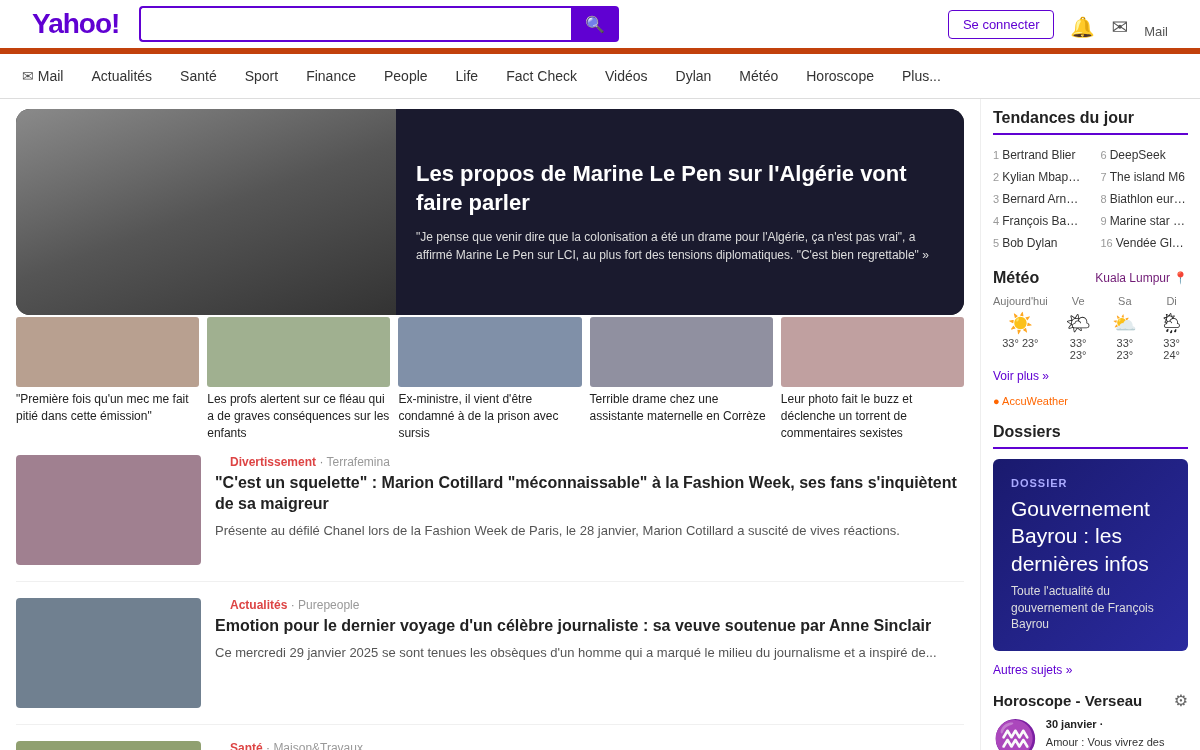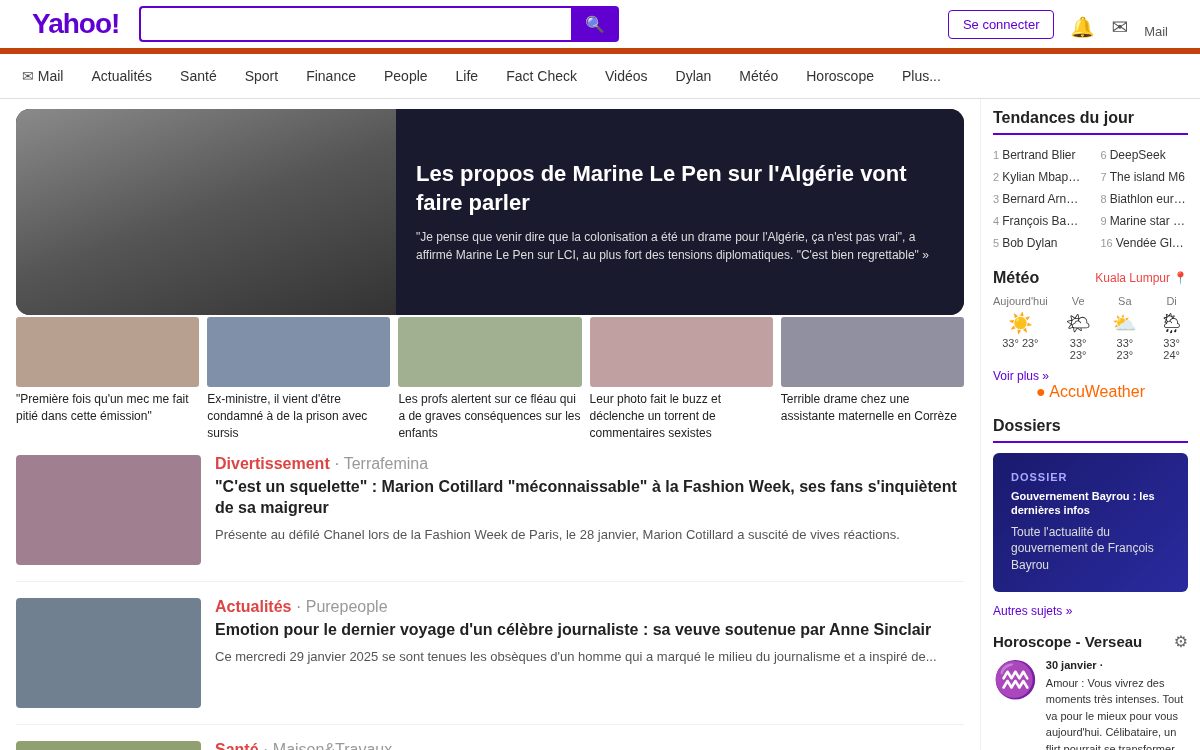--- a/index.html
+++ b/index.html
@@ -32,49 +32,49 @@
     .card { flex: 1; cursor: pointer; }
     .card-img { width: 100%; height: 70px; background: #ccc; border-radius: 3px; overflow: hidden; }
     .card-img-placeholder { width: 100%; height: 100%; }
     .card-text { font-size: 12px; line-height: 1.4; margin-top: 4px; color: #222; }
 
     
     .article-item { display: flex; gap: 14px; margin-bottom: 16px; border-bottom: 1px solid #f0f0f0; padding-bottom: 16px; }
     .article-img { width: 185px; height: 110px; flex-shrink: 0; border-radius: 4px; overflow: hidden; }
     .article-img-placeholder { width: 100%; height: 100%; background: #ccc; }
     .article-content { flex: 1; }
-    .article-meta { font-size: 16px; color: #888; margin-bottom: 4px; }
+    .article-meta { font-size: 12px; color: #888; margin-bottom: 4px; margin-left: 15px; }
     .article-meta .category { color: #d44; font-weight: bold; }
     .article-meta .source { color: #999; }
     .article-title { font-size: 16px; font-weight: bold; color: #222; line-height: 1.3; margin-bottom: 6px; cursor: pointer; }
     .article-desc { font-size: 13px; color: #555; line-height: 1.5; }
 
     
     .sidebar-section-title { font-size: 16px; font-weight: bold; border-bottom: 2px solid #6001d2; padding-bottom: 6px; margin-bottom: 10px; color: #222; }
     .trending-grid { display: grid; grid-template-columns: 1fr 1fr; gap: 2px 20px; margin-bottom: 16px; }
     .trending-item { font-size: 12px; color: #333; padding: 3px 0; cursor: pointer; white-space: nowrap; overflow: hidden; text-overflow: ellipsis; }
     .trending-num { color: #999; margin-right: 3px; font-size: 11px; }
 
     
     .meteo-section { margin-bottom: 16px; }
     .meteo-header { display: flex; justify-content: space-between; align-items: center; margin-bottom: 8px; }
     .meteo-title { font-size: 16px; font-weight: bold; }
-    .meteo-location { font-size: 12px; color: #ef4444; display: flex; align-items: center; gap: 3px; }
+    .meteo-location { font-size: 12px; color: #701a75; display: flex; align-items: center; gap: 3px; }
     .meteo-days { display: flex; gap: 14px; margin-bottom: 6px; }
     .meteo-day { flex: 1; text-align: center; font-size: 11px; }
     .meteo-day-name { color: #777; margin-bottom: 4px; }
     .meteo-icon { font-size: 20px; margin: 2px 0; }
     .meteo-temps { font-size: 11px; color: #444; }
     .voir-plus { font-size: 12px; color: #6001d2; cursor: pointer; text-decoration: none; }
-    .accu-badge { font-size: 16px; color: #f60; text-align: center; margin-top: 0; }
+    .accu-badge { font-size: 11px; color: #f60; text-align: left; margin-top: 12px; }
 
     
     .dossier-box { background: linear-gradient(135deg, #1a1a6e 0%, #2a2a9e 100%); color: #fff; border-radius: 6px; padding: 18px; margin-bottom: 10px; cursor: pointer; }
     .dossier-label { font-size: 11px; font-weight: bold; letter-spacing: 1px; color: #aaf; margin-bottom: 6px; }
-    .dossier-title { font-size: 11px; font-weight: bold; line-height: 1.3; }
+    .dossier-title { font-size: 21px; font-weight: normal; line-height: 1.3; }
     .dossier-desc { font-size: 12px; color: #ddd; margin-top: 6px; line-height: 1.4; }
     .autres-sujets { font-size: 12px; color: #6001d2; cursor: pointer; }
 
     
     .horoscope-section { margin-top: 14px; }
     .horoscope-header { display: flex; justify-content: space-between; align-items: center; margin-bottom: 8px; }
     .horoscope-title { font-size: 15px; font-weight: bold; }
     .settings-icon { font-size: 16px; color: #666; cursor: pointer; }
     .horoscope-content { display: flex; gap: 8px; }
     .horoscope-icon { font-size: 36px; color: #c44; }
@@ -135,41 +135,41 @@
 
     <div class="cards-row">
       <div class="card">
         <div class="card-img">
             <div class="card-img-placeholder" style="background:#b8a090;"></div>
           </div>
         <div class="card-text">"Première fois qu'un mec me fait pitié dans cette émission"</div>
       </div>
       <div class="card">
         <div class="card-img">
+            <div class="card-img-placeholder" style="background:#a0b090;"></div>
+          </div>
+        <div class="card-text">Les profs alertent sur ce fléau qui a de graves conséquences sur les enfants</div>
+      </div>
+      <div class="card">
+        <div class="card-img">
             <div class="card-img-placeholder" style="background:#8090a8;"></div>
           </div>
         <div class="card-text">Ex-ministre, il vient d'être condamné à de la prison avec sursis</div>
       </div>
       <div class="card">
         <div class="card-img">
-            <div class="card-img-placeholder" style="background:#a0b090;"></div>
-          </div>
-        <div class="card-text">Les profs alertent sur ce fléau qui a de graves conséquences sur les enfants</div>
+            <div class="card-img-placeholder" style="background:#9090a0;"></div>
+          </div>
+        <div class="card-text">Terrible drame chez une assistante maternelle en Corrèze</div>
       </div>
       <div class="card">
         <div class="card-img">
             <div class="card-img-placeholder" style="background:#c0a0a0;"></div>
           </div>
         <div class="card-text">Leur photo fait le buzz et déclenche un torrent de commentaires sexistes</div>
-      </div>
-      <div class="card">
-        <div class="card-img">
-            <div class="card-img-placeholder" style="background:#9090a0;"></div>
-          </div>
-        <div class="card-text">Terrible drame chez une assistante maternelle en Corrèze</div>
       </div>
     </div>
 
     <div class="article-item">
       <div class="article-img">
         <div class="article-img-placeholder" style="background:#a08090;"></div>
       </div>
       <div class="article-content">
         <div class="article-meta">
           <span class="category">Divertissement</span>

